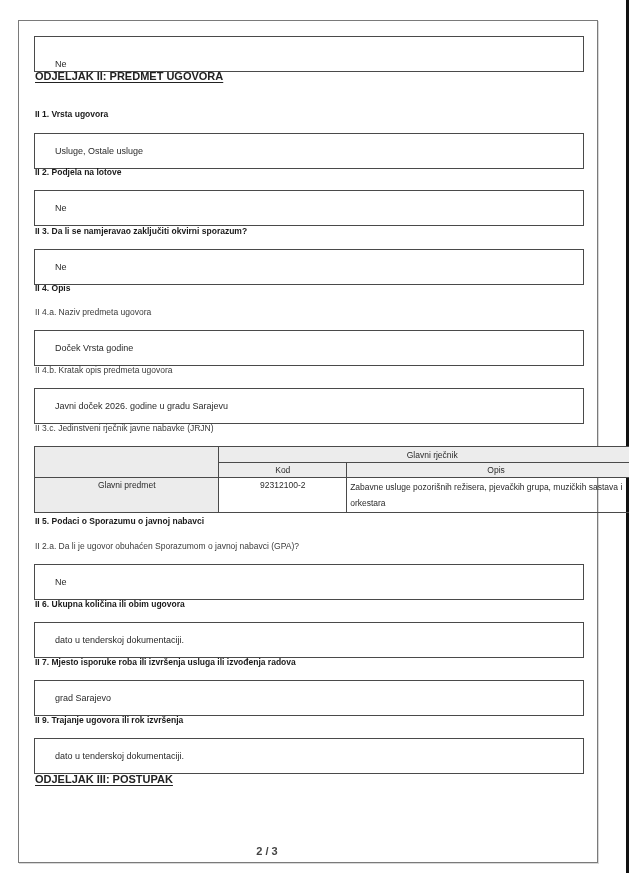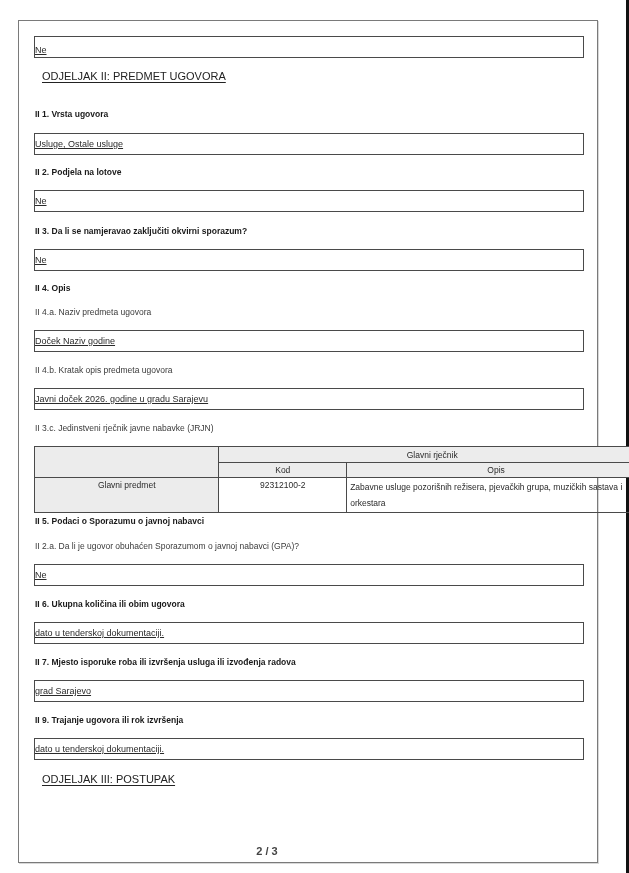--- a/index.html
+++ b/index.html
@@ -9,30 +9,30 @@
     font-family:"Liberation Sans", sans-serif;
     color:#1c1c1c;
   }
   .right-bar { position:absolute; left:626px; top:0; width:3px; height:873px; background:#111; }
   .page {
     position:absolute; left:18px; top:20px; width:580px; height:843px;
     border:1.5px solid #7a7a7a; box-sizing:border-box;
     box-shadow: 1px 1px 0 #d8d8d8;
   }
   .box {
-    position:absolute; left:34px; width:550px; height:22px;
+    position:absolute; left:34px; width:550px; height:36px;
     border:1.5px solid #4a4a4a; box-sizing:border-box;
-    font-size:9px; color:#2a2a2a; padding-left:0;
-    display:flex; align-items:center;text-decoration:underline;
+    font-size:9px; color:#2a2a2a; padding-left:20px;
+    display:flex; align-items:center;
   }
   .box.first { align-items:flex-end; padding-bottom:2px; }
   .lbl-b { position:absolute; left:35px; font-size:8.5px; font-weight:bold; color:#1a1a1a; white-space:nowrap; }
   .lbl { position:absolute; left:35px; font-size:8.5px; color:#3a3a3a; white-space:nowrap; }
   .heading {
-    position:absolute; left:42px; font-size:11px; font-weight:normal; color:#222;
+    position:absolute; left:35px; font-size:11px; font-weight:bold; color:#222;
     text-decoration:underline; text-underline-offset:2px; white-space:nowrap;
   }
   table.jrjn {
     position:absolute; left:34px; top:446px; width:612px;
     border-collapse:collapse; font-size:8.5px; color:#2a2a2a;border-radius:21px;
   }
   table.jrjn td { border:1.5px solid #4a4a4a; padding:0 3px; }
   table.jrjn .grey { background:#ececec; text-align:center; }
   table.jrjn .center { text-align:center; }
   .pagenum { position:absolute; left:0; width:534px; top:845px; text-align:center; font-size:11px; font-weight:bold; color:#444; }
@@ -61,21 +61,21 @@
 </div>
 
 <div class="lbl-b" style="top:226px;">II 3. Da li se namjeravao zaključiti okvirni sporazum?</div>
 <div class="box" style="top:249px;">
   <span>Ne</span>
 </div>
 
 <div class="lbl-b" style="top:283px;">II 4. Opis</div>
 <div class="lbl" style="top:307px;">II 4.a. Naziv predmeta ugovora</div>
 <div class="box" style="top:330px;">
-  <span>Doček Naziv godine</span>
+  <span>Doček Vrsta godine</span>
 </div>
 
 <div class="lbl" style="top:365px;">II 4.b. Kratak opis predmeta ugovora</div>
 <div class="box" style="top:388px;">
   <span>Javni doček 2026. godine u gradu Sarajevu</span>
 </div>
 
 <div class="lbl" style="top:423px;">II 3.c. Jedinstveni rječnik javne nabavke (JRJN)</div>
 
 <table class="jrjn">

